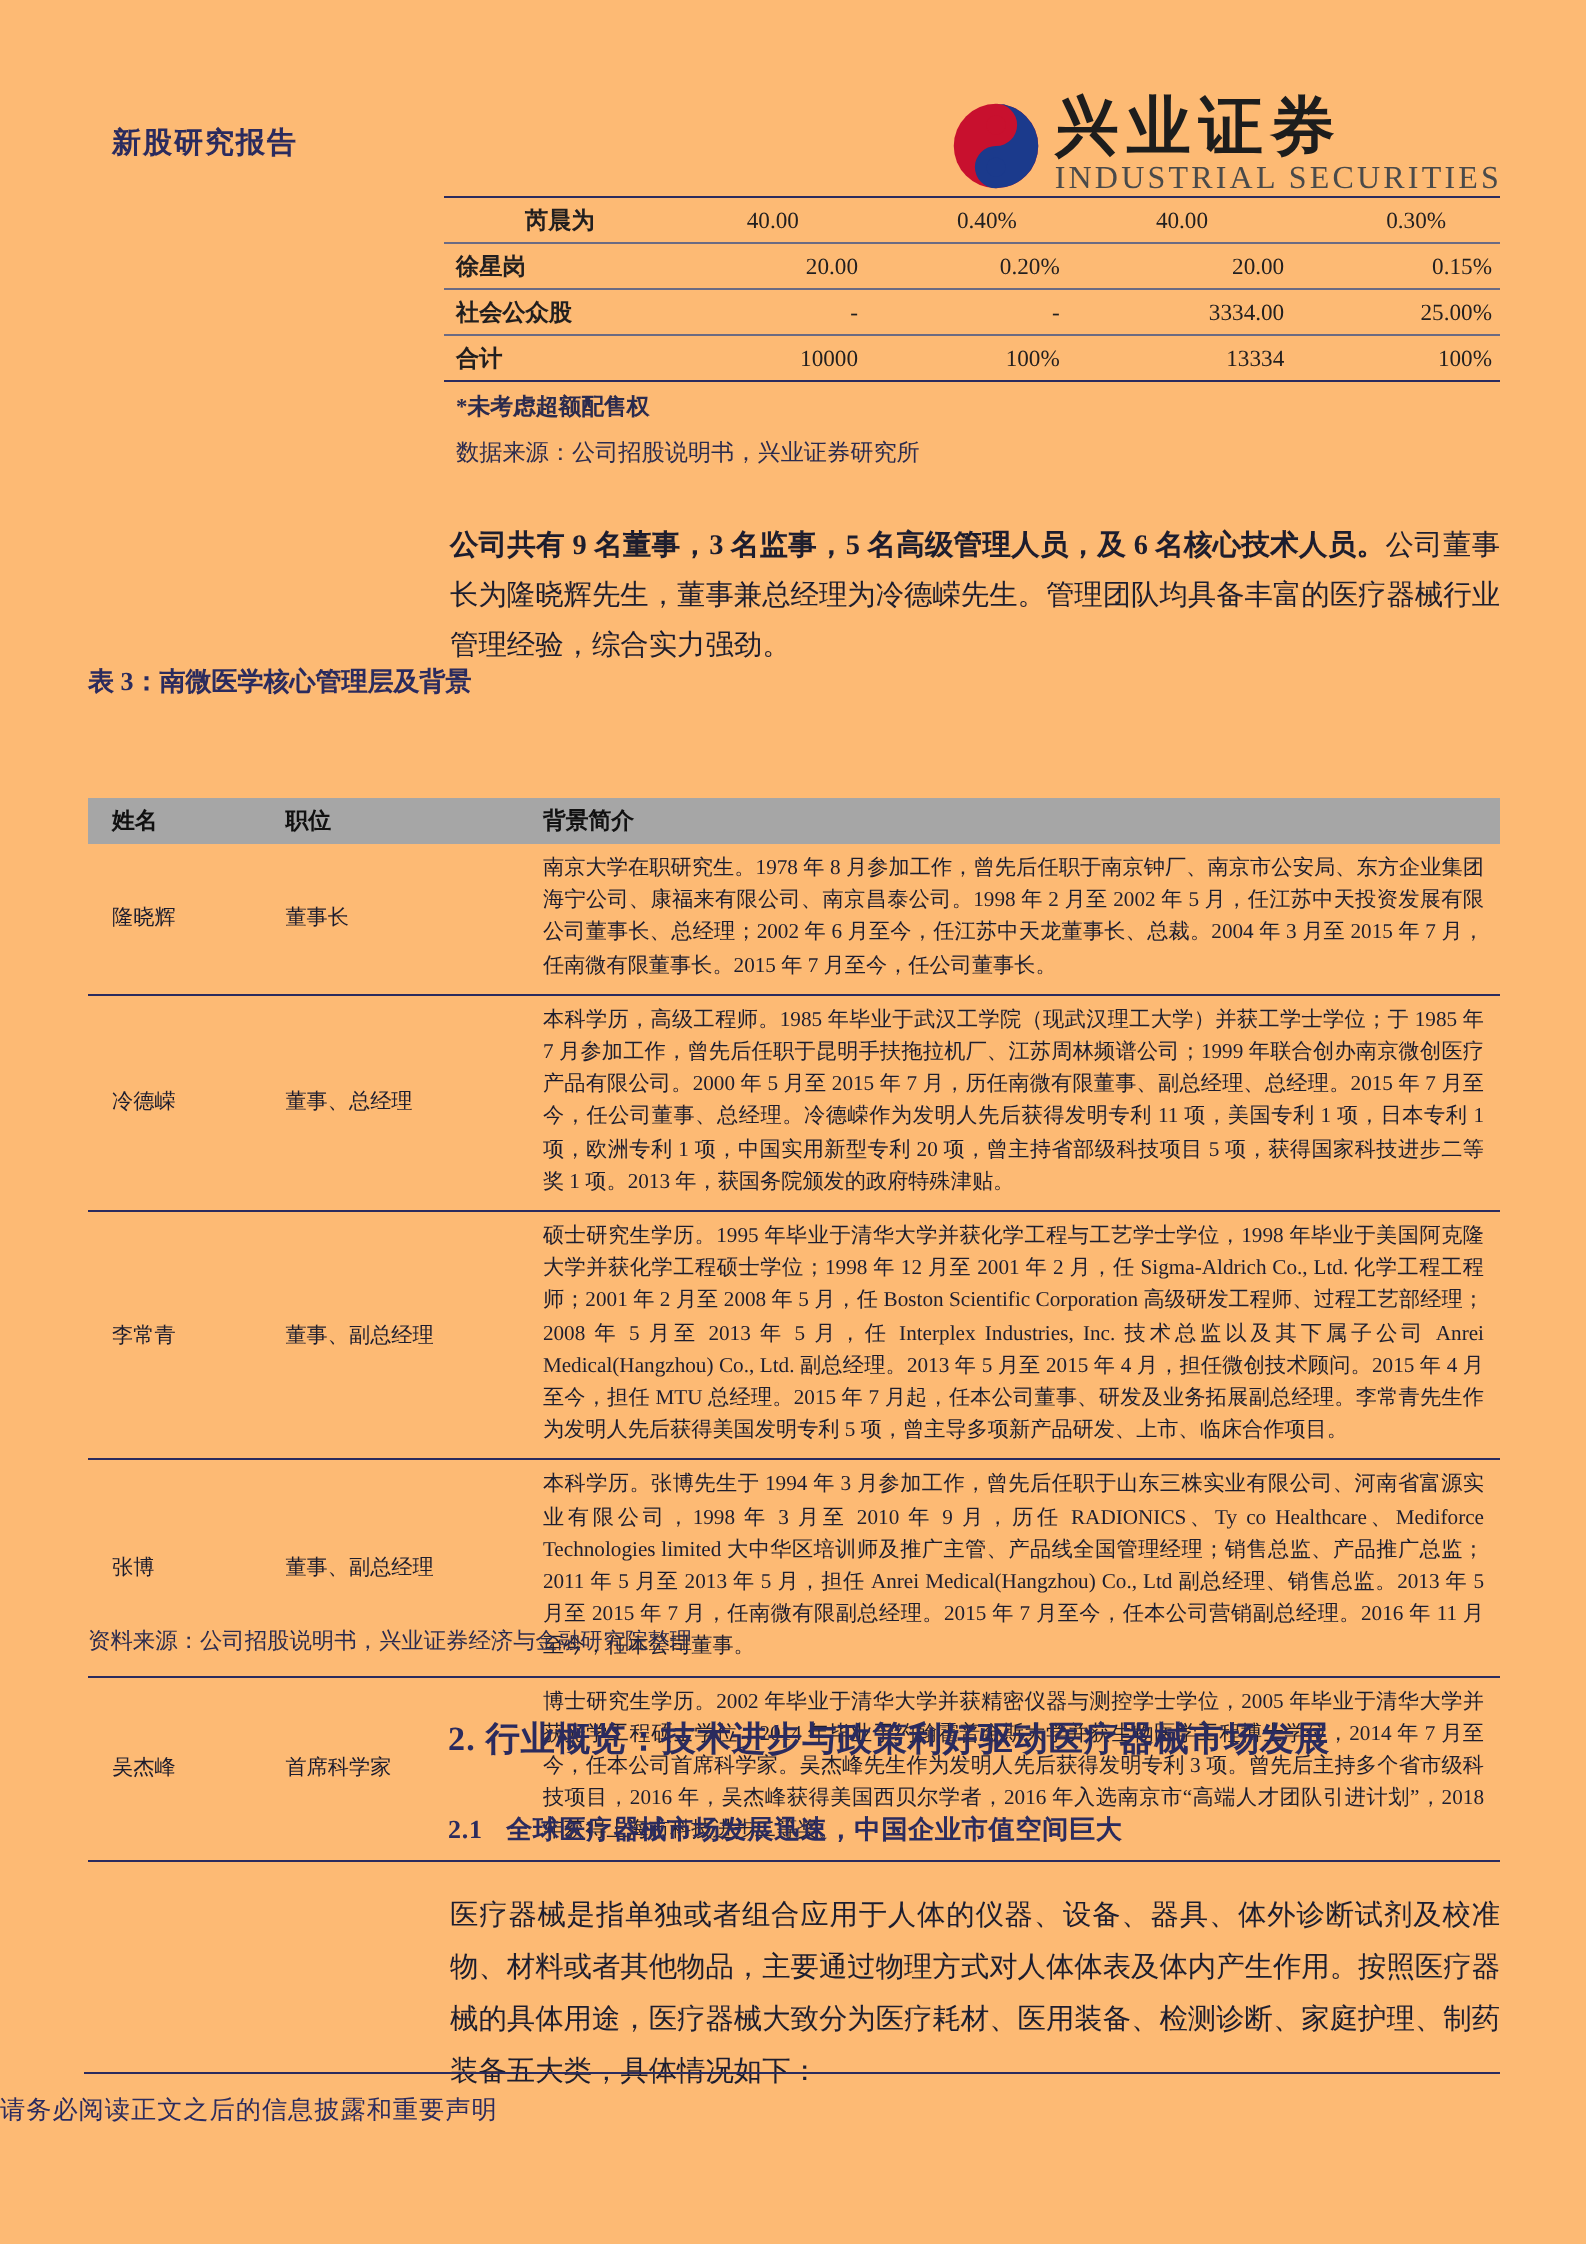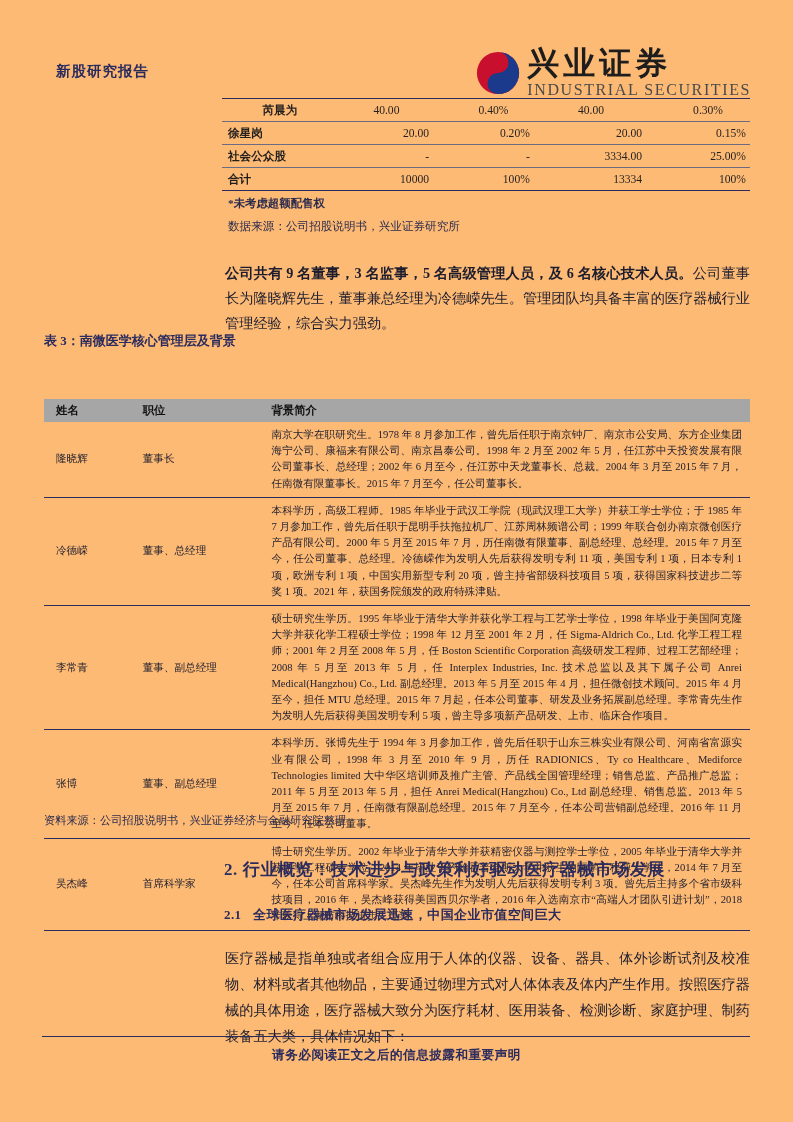--- a/index.html
+++ b/index.html
@@ -236,23 +236,23 @@
     top: 941px;
     width: 708px;
     height: 0;
     border-top: 1.6px solid #2b2b5e;
   }
   .footer-text {
     position: absolute;
     left: 0;
     top: 952px;
     width: 793px;
-    text-align: center;
+    text-align: left;
     font-size: 12.6px;
-    font-weight: bold;
+    font-weight: normal;
     color: #2b2b5e;
     letter-spacing: 0.5px;
   }
 </style>
 </head>
 <body>
 
 <div class="page">
 
   <div class="page-header">
@@ -327,21 +327,21 @@
       </thead>
       <tbody>
           <tr>
             <td class="c-nm">隆晓辉</td>
             <td class="c-ps">董事长</td>
             <td class="c-bio">南京大学在职研究生。1978 年 8 月参加工作，曾先后任职于南京钟厂、南京市公安局、东方企业集团海宁公司、康福来有限公司、南京昌泰公司。1998 年 2 月至 2002 年 5 月，任江苏中天投资发展有限公司董事长、总经理；2002 年 6 月至今，任江苏中天龙董事长、总裁。2004 年 3 月至 2015 年 7 月，任南微有限董事长。2015 年 7 月至今，任公司董事长。</td>
           </tr>
           <tr>
             <td class="c-nm">冷德嵘</td>
             <td class="c-ps">董事、总经理</td>
-            <td class="c-bio">本科学历，高级工程师。1985 年毕业于武汉工学院（现武汉理工大学）并获工学士学位；于 1985 年 7 月参加工作，曾先后任职于昆明手扶拖拉机厂、江苏周林频谱公司；1999 年联合创办南京微创医疗产品有限公司。2000 年 5 月至 2015 年 7 月，历任南微有限董事、副总经理、总经理。2015 年 7 月至今，任公司董事、总经理。冷德嵘作为发明人先后获得发明专利 11 项，美国专利 1 项，日本专利 1 项，欧洲专利 1 项，中国实用新型专利 20 项，曾主持省部级科技项目 5 项，获得国家科技进步二等奖 1 项。2021 年，获国务院颁发的政府特殊津贴。</td>
+            <td class="c-bio">本科学历，高级工程师。1985 年毕业于武汉工学院（现武汉理工大学）并获工学士学位；于 1985 年 7 月参加工作，曾先后任职于昆明手扶拖拉机厂、江苏周林频谱公司；1999 年联合创办南京微创医疗产品有限公司。2000 年 5 月至 2015 年 7 月，历任南微有限董事、副总经理、总经理。2015 年 7 月至今，任公司董事、总经理。冷德嵘作为发明人先后获得发明专利 11 项，美国专利 1 项，日本专利 1 项，欧洲专利 1 项，中国实用新型专利 20 项，曾主持省部级科技项目 5 项，获得国家科技进步二等奖 1 项。2013 年，获国务院颁发的政府特殊津贴。</td>
           </tr>
           <tr>
             <td class="c-nm">李常青</td>
             <td class="c-ps">董事、副总经理</td>
             <td class="c-bio">硕士研究生学历。1995 年毕业于清华大学并获化学工程与工艺学士学位，1998 年毕业于美国阿克隆大学并获化学工程硕士学位；1998 年 12 月至 2001 年 2 月，任 Sigma-Aldrich Co., Ltd. 化学工程工程师；2001 年 2 月至 2008 年 5 月，任 Boston Scientific Corporation 高级研发工程师、过程工艺部经理；2008 年 5 月至 2013 年 5 月，任 Interplex Industries, Inc. 技术总监以及其下属子公司 Anrei Medical(Hangzhou) Co., Ltd. 副总经理。2013 年 5 月至 2015 年 4 月，担任微创技术顾问。2015 年 4 月至今，担任 MTU 总经理。2015 年 7 月起，任本公司董事、研发及业务拓展副总经理。李常青先生作为发明人先后获得美国发明专利 5 项，曾主导多项新产品研发、上市、临床合作项目。</td>
           </tr>
           <tr>
             <td class="c-nm">张博</td>
             <td class="c-ps">董事、副总经理</td>
             <td class="c-bio">本科学历。张博先生于 1994 年 3 月参加工作，曾先后任职于山东三株实业有限公司、河南省富源实业有限公司，1998 年 3 月至 2010 年 9 月，历任 RADIONICS、Ty co Healthcare、Mediforce Technologies limited 大中华区培训师及推广主管、产品线全国管理经理；销售总监、产品推广总监；2011 年 5 月至 2013 年 5 月，担任 Anrei Medical(Hangzhou) Co., Ltd 副总经理、销售总监。2013 年 5 月至 2015 年 7 月，任南微有限副总经理。2015 年 7 月至今，任本公司营销副总经理。2016 年 11 月至今，任本公司董事。</td>

